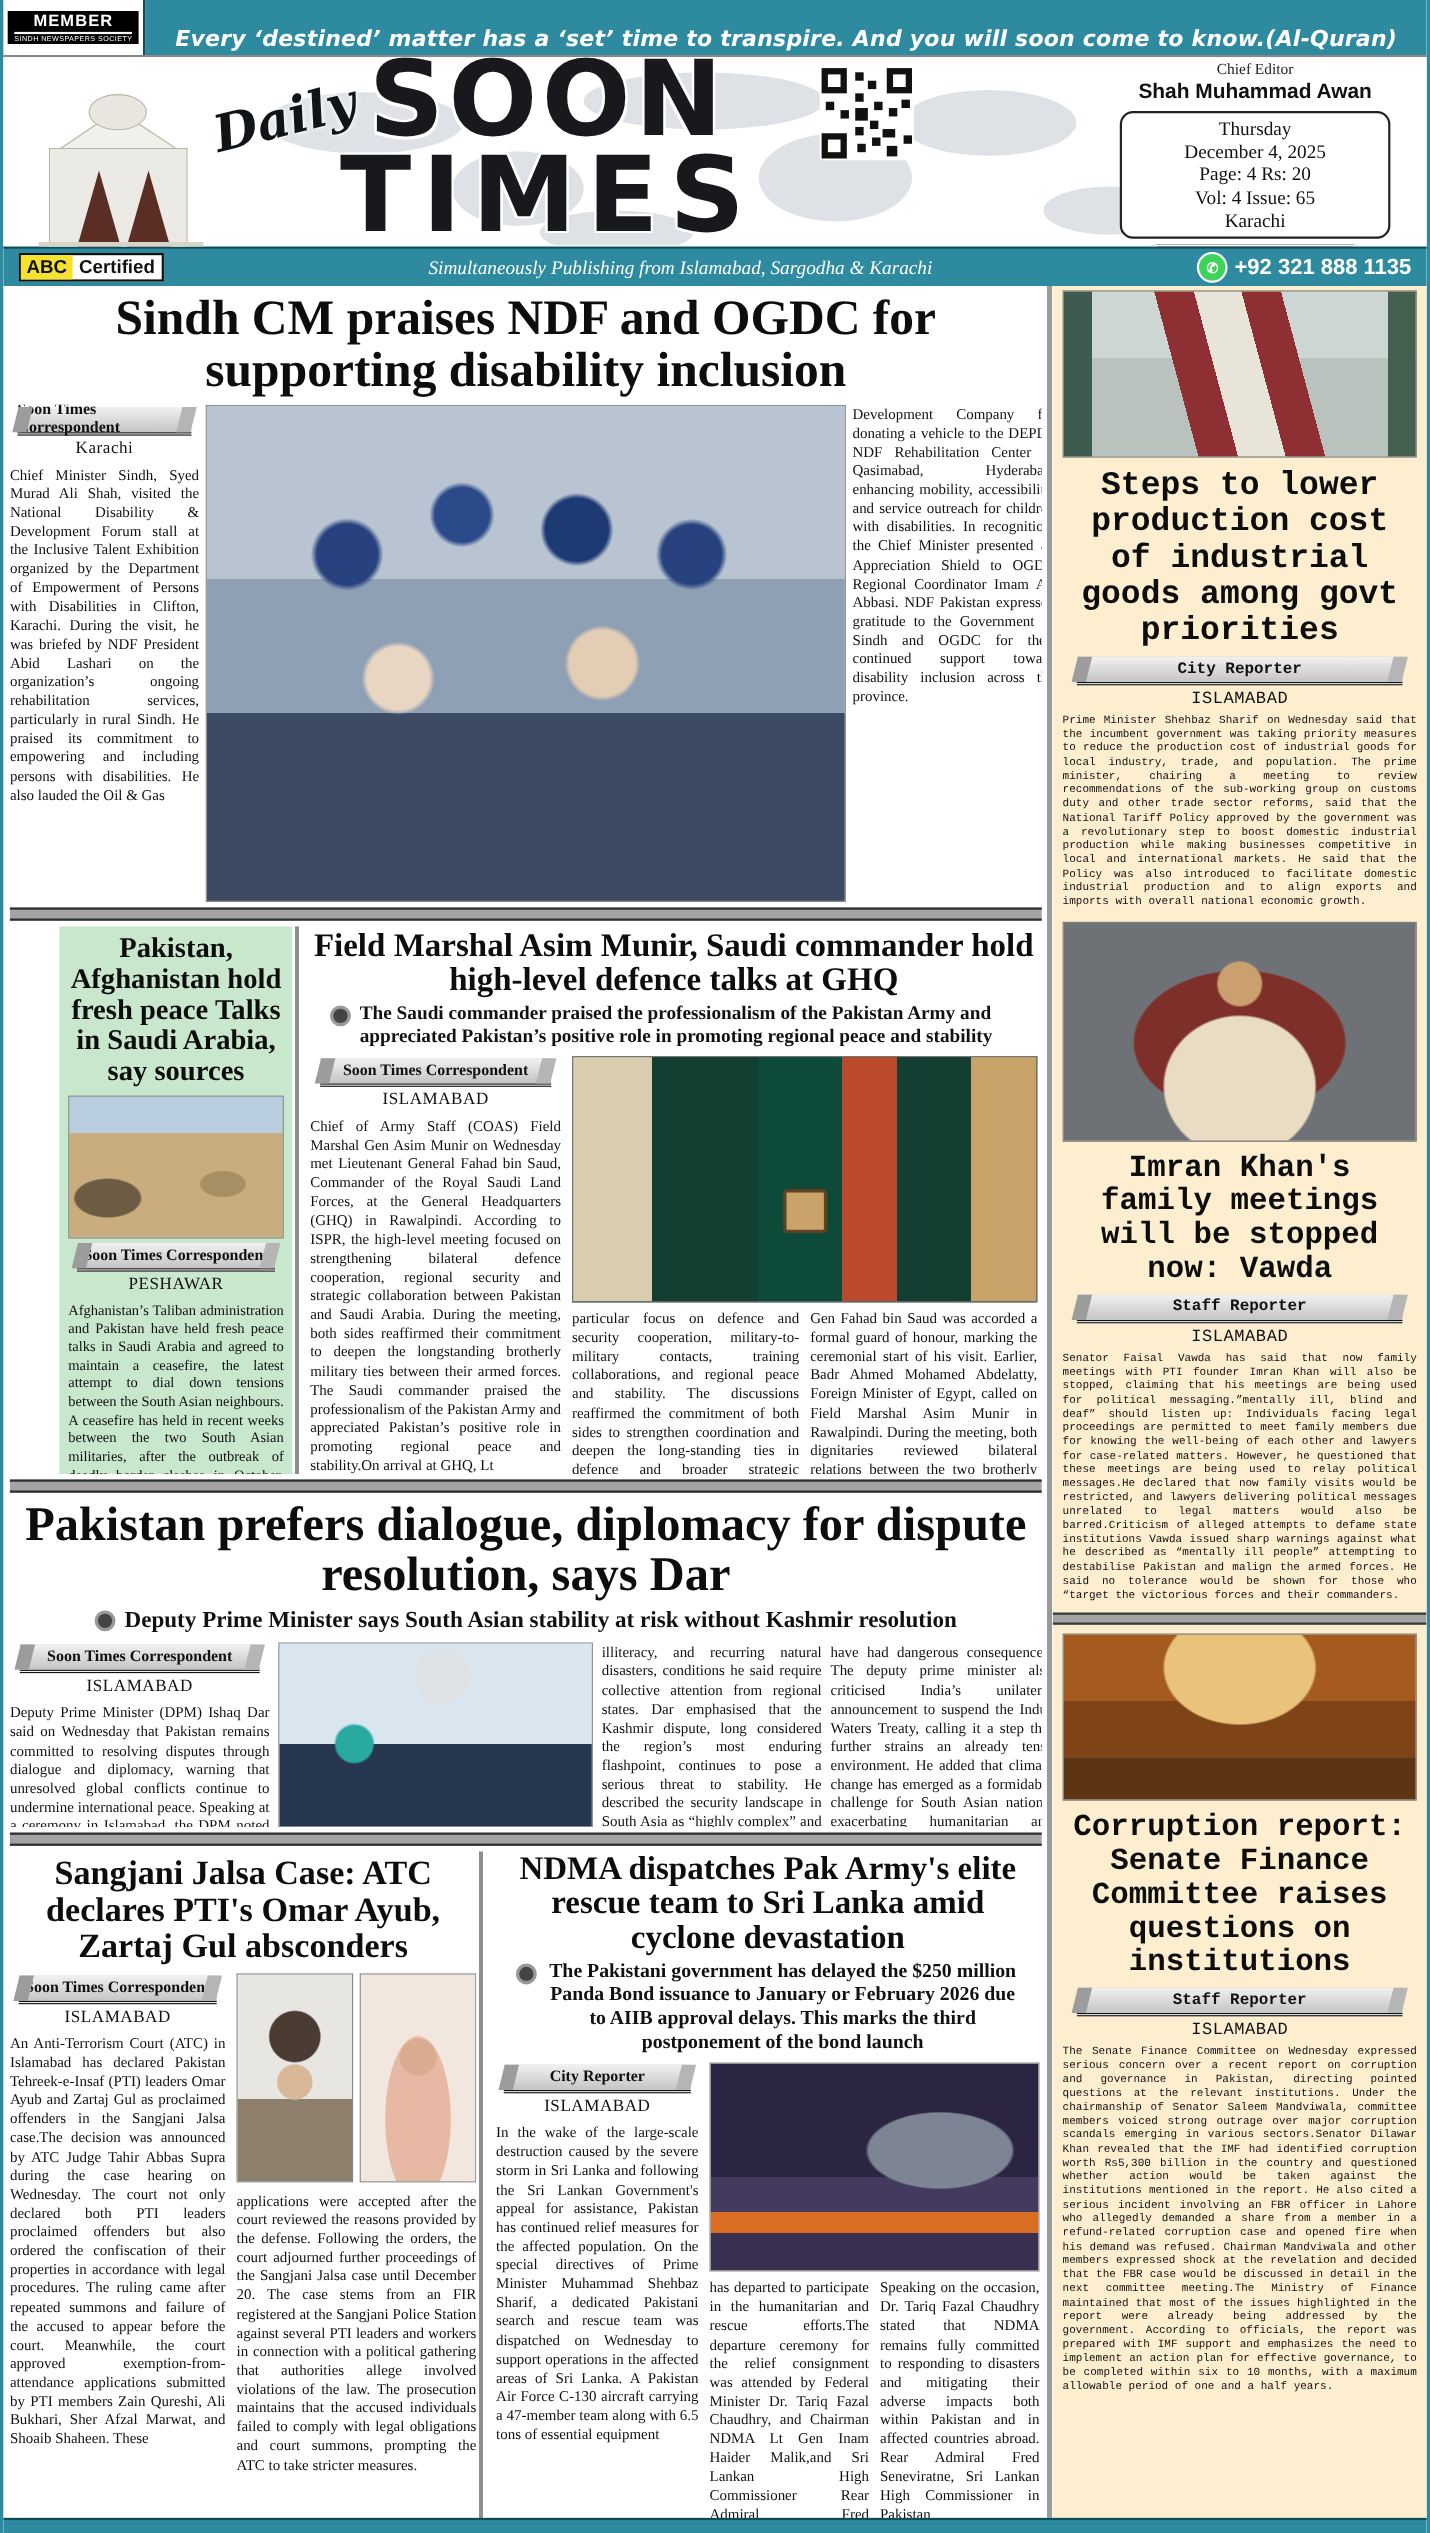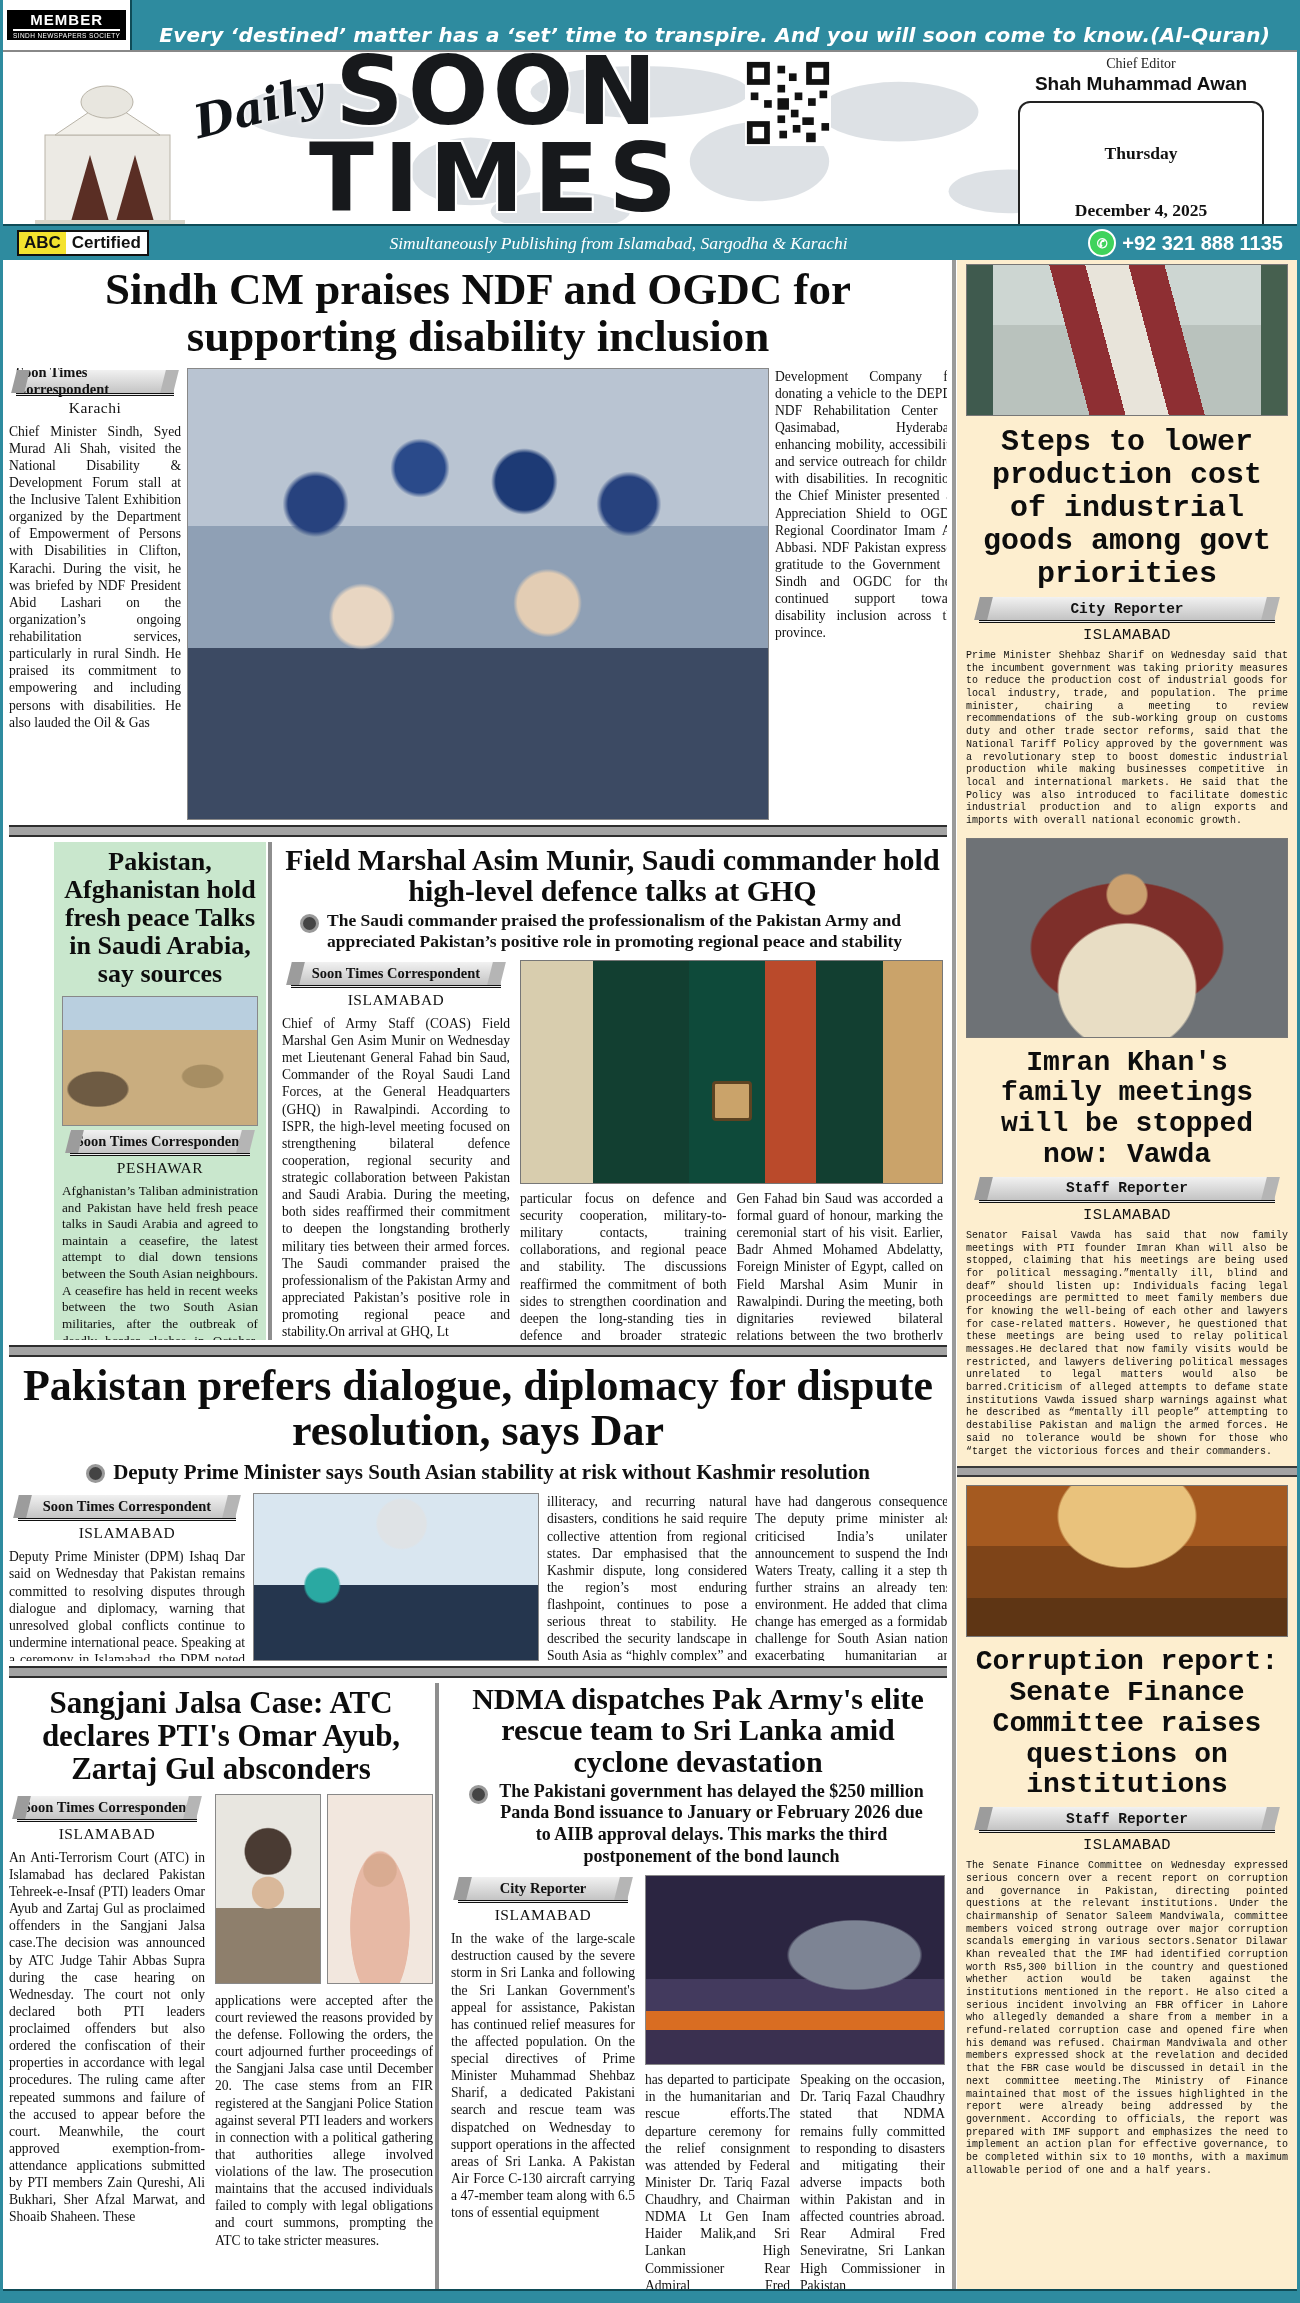--- a/index.html
+++ b/index.html
@@ -27,21 +27,21 @@
   .bigtitle{position:absolute;left:255px;top:-4px;width:480px;text-align:center;
     font-family:"DejaVu Sans",sans-serif;font-weight:900;color:#17191c;line-height:.92;
     text-shadow:2px 2px 0 #fff,-2px -2px 0 #fff,2px -2px 0 #fff,-2px 2px 0 #fff;}
   .bigtitle .l1{font-size:95px;letter-spacing:4px;}
   .bigtitle .l2{font-size:95px;letter-spacing:10px;}
   .qr{position:absolute;left:742px;top:8px;width:86px;height:86px;}
   .mh-right{position:absolute;right:6px;top:4px;width:300px;text-align:center;}
   .chief-label{font-size:14px;color:#222;}
   .chief-name{font-size:19px;font-weight:bold;font-family:"Liberation Sans",sans-serif;margin-top:1px;}
   .issuebox{margin:6px auto 0;width:230px;border:2px solid #222;border-radius:12px;padding:4px 6px 5px;background:#fff;}
-  .issuebox div{font-weight:bold;font-size:17.5px;line-height:1.18;margin-top:36px;}
+  .issuebox div{font-weight:normal;font-size:17.5px;line-height:1.18;}
   .webpill{margin:5px auto 0;width:200px;background:#0a0a0a;color:#fff;border-radius:14px;
     font-family:"Liberation Sans",sans-serif;font-weight:bold;font-size:16.5px;padding:3px 0;
     box-shadow:0 0 0 2px #fff inset;}
   
   .certbar{background:#2e8b9f;height:34px;display:flex;align-items:center;padding:0 14px;gap:10px;border-top:2px solid #0f4c57;}
   .abcbox{background:#fff;border:2px solid #111;display:flex;font-family:"Liberation Sans",sans-serif;font-weight:bold;font-size:17px;}
   .abc{background:#f4e22e;padding:1px 5px;}
   .certified{padding:1px 6px;}
   .publine{flex:1;text-align:center;color:#fff;font-style:italic;font-size:17.5px;font-family:"Liberation Serif",serif;}
   .phone{display:flex;align-items:center;gap:6px;color:#fff;font-family:"Liberation Sans",sans-serif;font-weight:bold;font-size:20px;}

